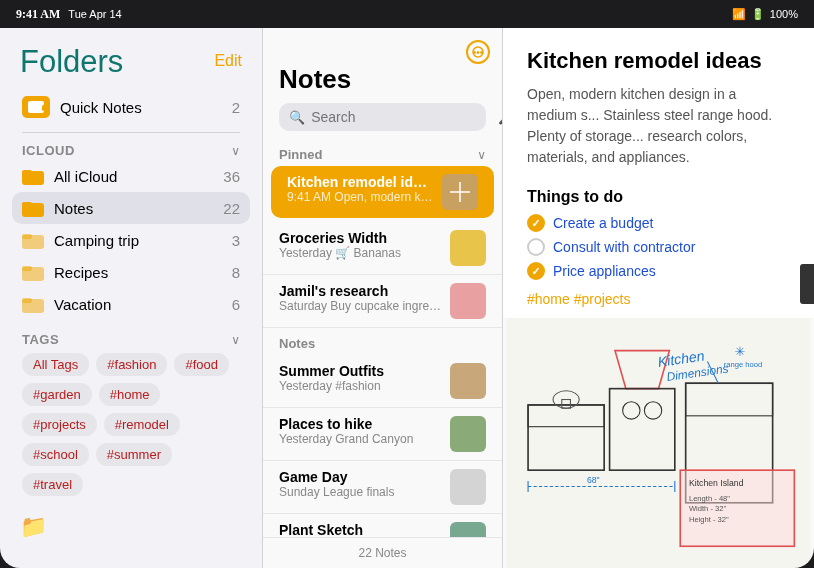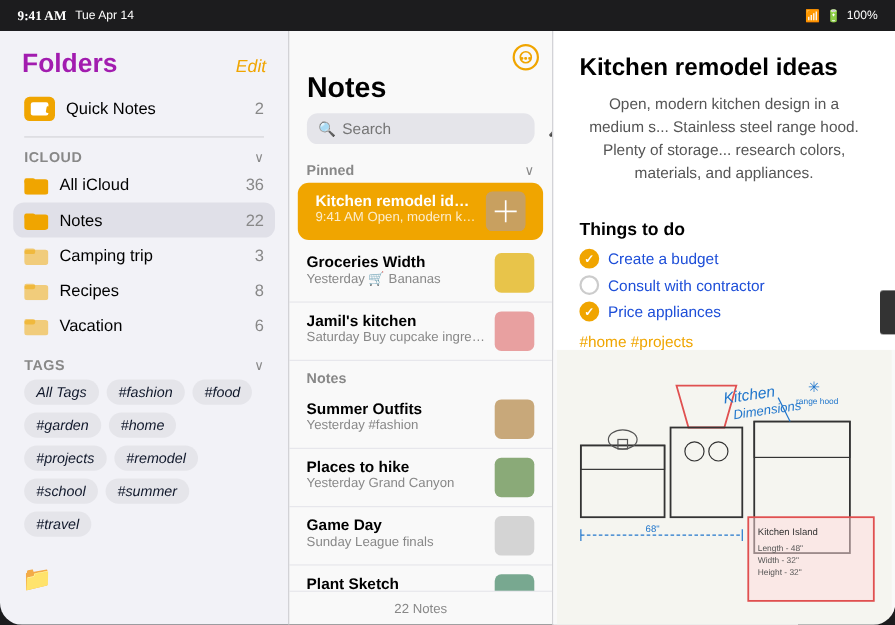--- a/index.html
+++ b/index.html
@@ -51,33 +51,32 @@
       padding-bottom: 20px;
     }
 
     .folders-header {
       display: flex;
       justify-content: space-between;
       align-items: flex-start;
       padding: 16px 20px 8px 20px;
     }
     .folders-title {
-      font-size: 24px;
-      font-weight: 700;
-      color: #a21caf;
+      font-size: 31px;
+      font-weight: 400;
+      color: #0f766e;
     }
     .edit-button {
       color: #f0a500;
       font-size: 16px;
       font-weight: 400;
       margin-top: 8px;
       cursor: pointer;
       background: none;
       border: none;
-      font-style: italic;
     }
 
     .folder-section {
       padding: 0 12px;
     }
 
     .quick-notes-row {
       display: flex;
       align-items: center;
       padding: 8px 10px;
@@ -189,23 +188,22 @@
       display: flex;
       flex-wrap: wrap;
       gap: 7px;
       padding: 0 10px;
     }
     .tag-chip {
       background: #e5e5ea;
       border-radius: 12px;
       padding: 4px 11px;
       font-size: 13px;
-      color: #0f172a;
+      color: #b91c1c;
       cursor: pointer;
-      font-style: italic;
     }
 
     .folders-footer {
       margin-top: auto;
       padding: 12px 20px 8px 20px;
       display: flex;
       align-items: center;
     }
     .new-folder-icon {
       color: #f0a500;
@@ -367,22 +365,21 @@
     .note-detail-title {
       font-size: 22px;
       font-weight: 700;
       color: #000;
       margin-bottom: 10px;
     }
     .note-detail-desc {
       font-size: 14px;
       color: #555;
       line-height: 1.5;
-      margin-bottom: 32px;
-      text-align: center;
+      margin-bottom: 20px;
     }
     .todo-section-title {
       font-size: 16px;
       font-weight: 700;
       color: #000;
       margin-bottom: 8px;
     }
     .todo-item {
       display: flex;
       align-items: center;
@@ -606,21 +603,21 @@
       <div class="note-item">
         <div class="note-content">
           <div class="note-title">Groceries Width</div>
           <div class="note-meta">Yesterday 🛒 Bananas</div>
         </div>
         <div class="note-thumb" style="background:#e8c44a;"></div>
       </div>
 
       <div class="note-item">
         <div class="note-content">
-          <div class="note-title">Jamil's kitchen</div>
+          <div class="note-title">Jamil's research</div>
           <div class="note-meta">Saturday  Buy cupcake ingredients</div>
         </div>
         <div class="note-thumb" style="background:#e8a0a0;"></div>
       </div>
 
       <div class="section-header-row">
         <span class="section-label">Notes</span>
       </div>
 
       <div class="note-item">

